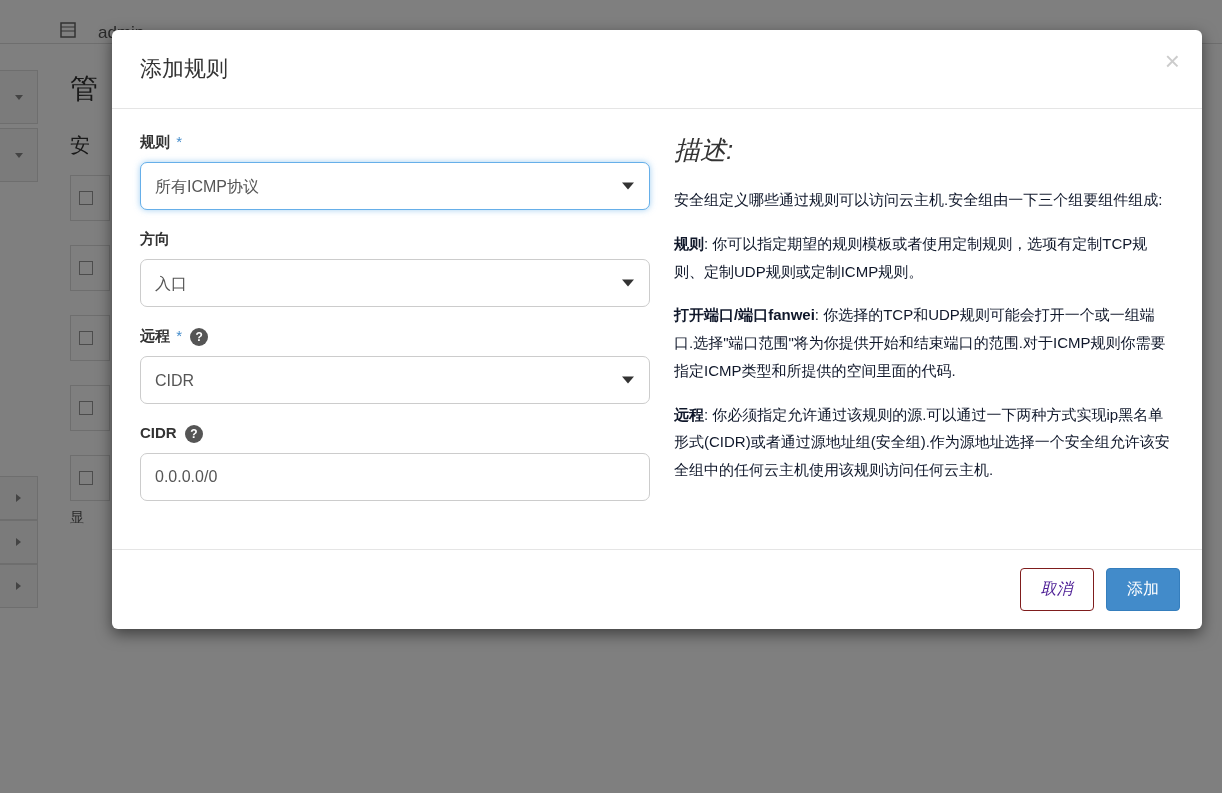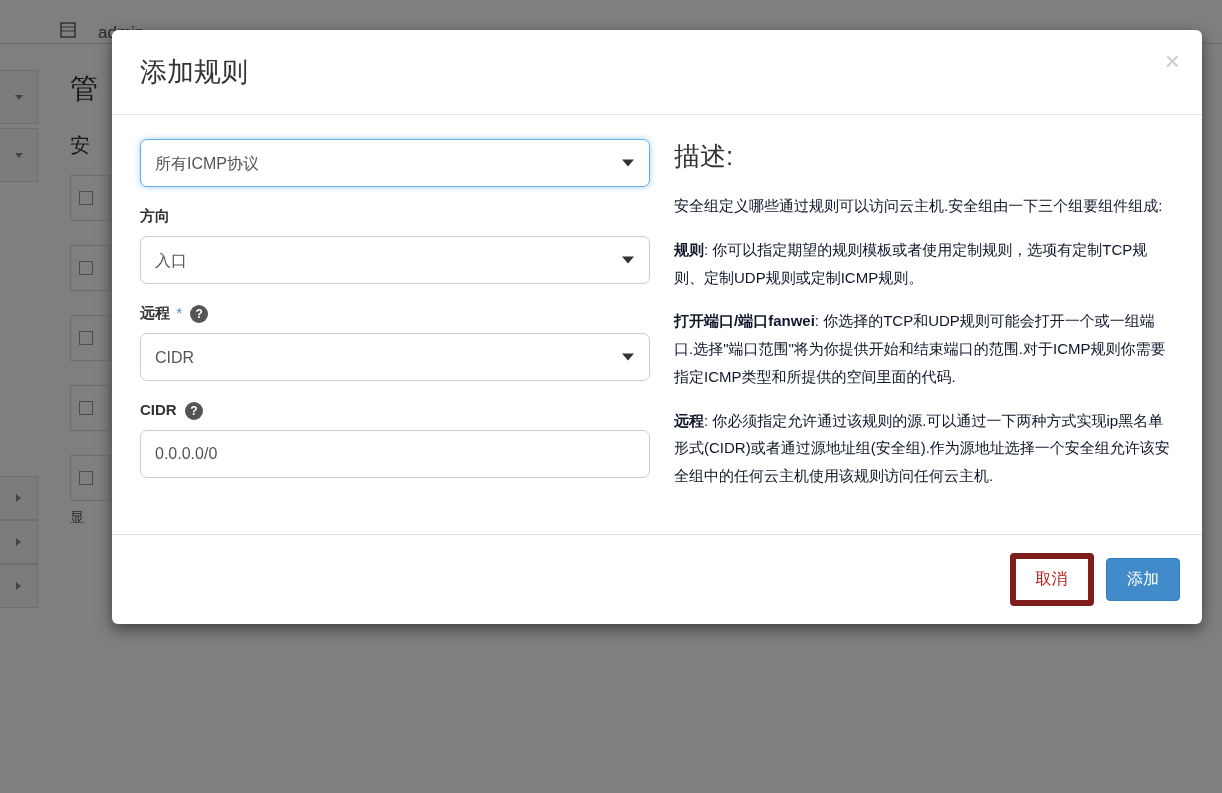--- a/index.html
+++ b/index.html
@@ -123,21 +123,21 @@
   background: #fff;
   border-radius: 6px;
   box-shadow: 0 5px 15px rgba(0,0,0,0.5);
 }
 .modal-header {
   padding: 24px 28px 24px 28px;
   border-bottom: 1px solid #e5e5e5;
   position: relative;
 }
 .modal-header h3 {
-  font-size: 27px;
+  font-size: 22px;
   font-weight: 400;
   color: #333;
 }
 .modal-close {
   position: absolute;
   top: 18px;
   right: 22px;
   font-size: 26px;
   color: #ccc;
   cursor: pointer;
@@ -215,20 +215,21 @@
 .form-select.focused {
   border-color: #66afe9;
   box-shadow: 0 0 6px rgba(102,175,233,0.6);
   outline: none;
 }
 .desc-title {
   font-size: 26px;
   font-weight: 400;
   margin-bottom: 18px;
   color: #333;
+  font-style: italic;
 }
 .desc-p {
   font-size: 15px;
   line-height: 1.85;
   color: #0f172a;
   margin-bottom: 16px;
 }
 .desc-p strong {
   font-weight: 700;
 }
@@ -240,22 +241,23 @@
 .btn {
   display: inline-block;
   padding: 10px 20px;
   font-size: 16px;
   border-radius: 4px;
   cursor: pointer;
   margin-left: 8px;
 }
 .btn-default {
   background: #fff;
-  border: 6px solid #7f1d1d;
-  color: #b91c1c;
+  border: 1px solid #7f1d1d;
+  color: #4c1d95;
+  font-style: italic;
 }
 .btn-primary {
   background: #428bca;
   border: 1px solid #357ebd;
   color: #fff;
 }
 </style>
 </head>
 <body>
 
@@ -319,20 +321,24 @@
 
 <div class="modal">
   <div class="modal-header">
     <h3>添加规则</h3>
     <button class="modal-close">×</button>
   </div>
   <div class="modal-body">
     <div class="modal-left">
 
       <div class="form-group">
+        <label class="form-label">
+          <span>规则</span>
+          <span class="req">*</span>
+        </label>
         <div class="form-select-wrap">
           <select class="form-select focused">
             <option>所有ICMP协议</option>
           </select>
         </div>
       </div>
 
       <div class="form-group">
         <label class="form-label">方向</label>
         <div class="form-select-wrap">

